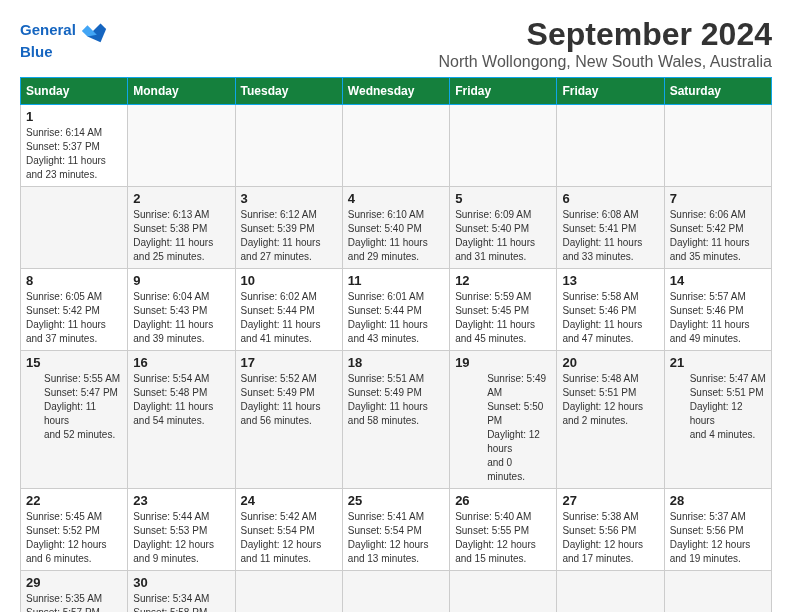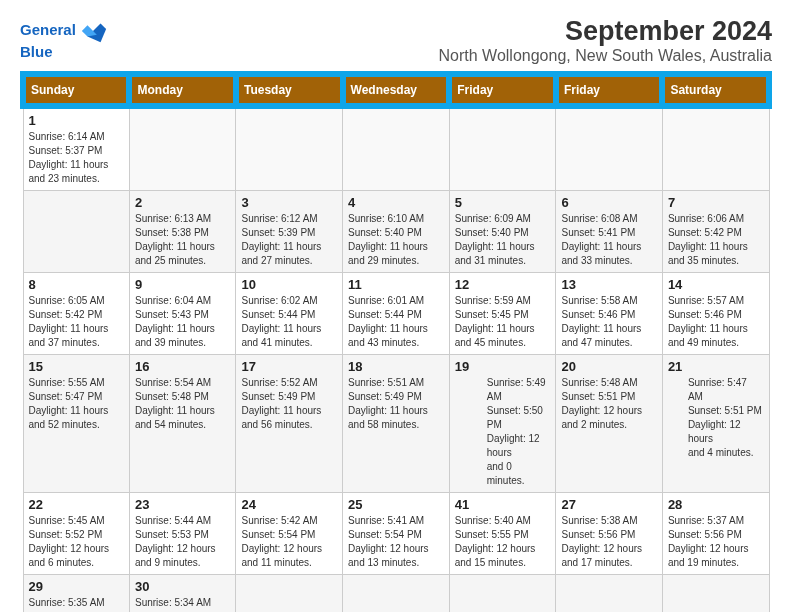--- a/index.html
+++ b/index.html
@@ -32,41 +32,41 @@
     }
     .logo-icon {
       width: 28px;
       height: 28px;
       margin-left: 2px;
     }
     .title-block {
       text-align: right;
     }
     .month-title {
-      font-size: 27px;
+      font-size: 32px;
       font-weight: bold;
       color: #333;
     }
     .subtitle {
       font-size: 16px;
       color: #555;
     }
     table {
       width: 100%;
       border-collapse: collapse;
       font-size: 11px;
     }
     thead tr th {
-      background: #a16207;
+      background: #15803d;
       color: #fff;
       text-align: left;
       padding: 6px 5px;
       font-size: 12px;
       font-weight: bold;
-      border: 6px solid #0ea5e9;
+      border: 1px solid #0ea5e9;
     }
     tbody tr td {
       border: 1px solid #ccc;
       vertical-align: top;
       padding: 4px 5px;
       min-height: 70px;
       height: 75px;
       width: 107px;
       background: #fff;
     }
@@ -233,21 +233,21 @@
           <span class="day-num">14</span>
           <div class="day-info" style="white-space: pre-line;">Sunrise: 5:57 AM
 Sunset: 5:46 PM
 Daylight: 11 hours
 and 49 minutes.</div>
         </td>
       </tr>
       <tr>
         <td>
           <span class="day-num">15</span>
-          <div class="day-info" style="white-space: pre-line;">Sunrise: 5:55 AM
+          <div class="day-info" style="white-space: pre-line; margin-left: 18px;">Sunrise: 5:55 AM
 Sunset: 5:47 PM
 Daylight: 11 hours
 and 52 minutes.</div>
         </td>
         <td>
           <span class="day-num">16</span>
           <div class="day-info" style="white-space: pre-line;">Sunrise: 5:54 AM
 Sunset: 5:48 PM
 Daylight: 11 hours
 and 54 minutes.</div>
@@ -311,21 +311,21 @@
 and 11 minutes.</div>
         </td>
         <td>
           <span class="day-num">25</span>
           <div class="day-info" style="white-space: pre-line;">Sunrise: 5:41 AM
 Sunset: 5:54 PM
 Daylight: 12 hours
 and 13 minutes.</div>
         </td>
         <td>
-          <span class="day-num">41</span>
+          <span class="day-num">26</span>
           <div class="day-info" style="white-space: pre-line;">Sunrise: 5:40 AM
 Sunset: 5:55 PM
 Daylight: 12 hours
 and 15 minutes.</div>
         </td>
         <td>
           <span class="day-num">27</span>
           <div class="day-info" style="white-space: pre-line;">Sunrise: 5:38 AM
 Sunset: 5:56 PM
 Daylight: 12 hours

